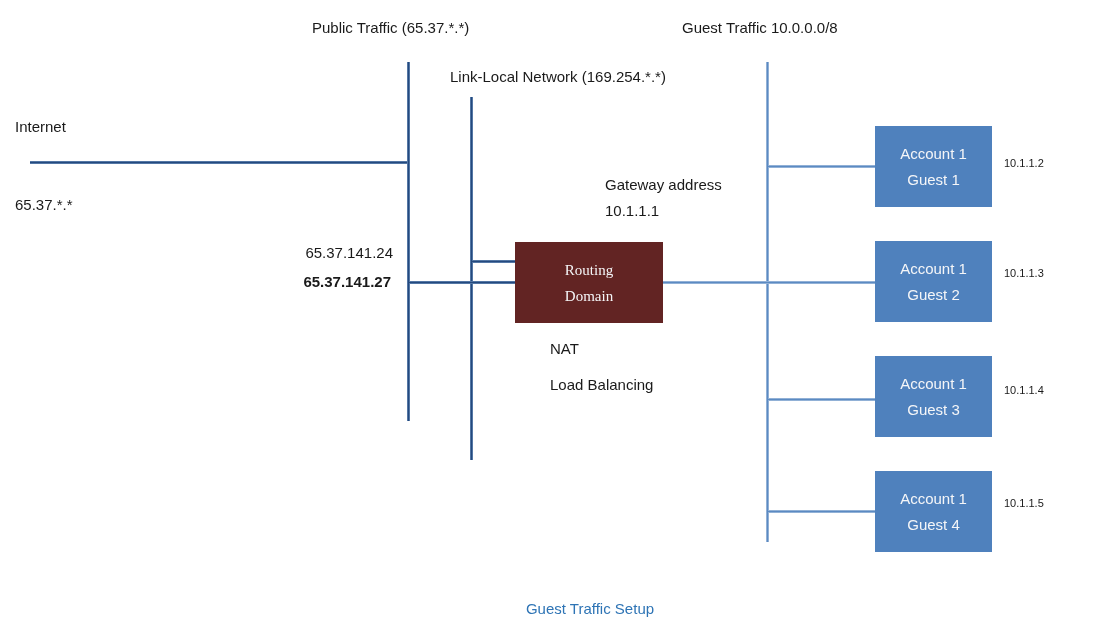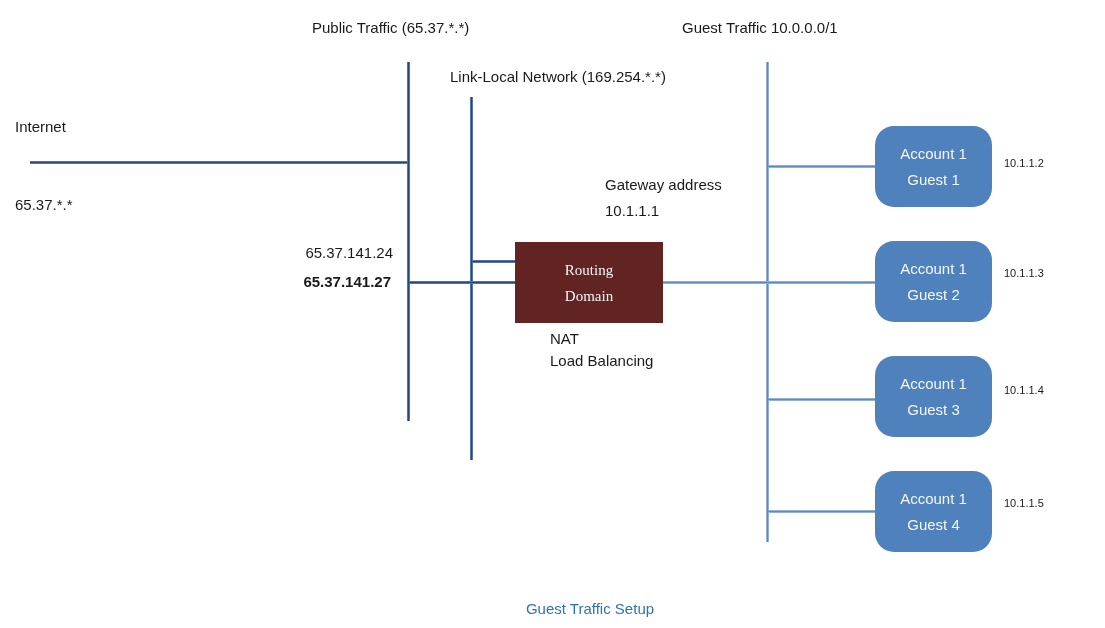--- a/index.html
+++ b/index.html
@@ -12,49 +12,49 @@
   .line-v{position:absolute;width:3px;}
   .line-h.dark{background:linear-gradient(180deg,#7ea0c8,#24497e 35%,#24497e 65%,#7ea0c8);}
   .line-v.dark{background:linear-gradient(90deg,#7ea0c8,#24497e 35%,#24497e 65%,#7ea0c8);}
   .line-h.light{background:linear-gradient(180deg,#c2d3e8,#5b8ac2 35%,#5b8ac2 65%,#c2d3e8);}
   .line-v.light{background:linear-gradient(90deg,#c2d3e8,#5b8ac2 35%,#5b8ac2 65%,#c2d3e8);}
   .node{
     position:absolute;display:flex;flex-direction:column;align-items:center;justify-content:center;
     font-size:15px;line-height:26px;color:#f5f6f8;text-align:center;
   }
   .node.routing{left:515px;top:242px;width:148px;height:81px;background:#622423;font-family:Liberation Serif, serif;}
-  .node.guest{left:875px;width:117px;height:81px;background:#4f81bd;border-radius:19px;}
+  .node.guest{left:875px;width:117px;height:81px;background:#4f81bd;}
   #guest-box-1{top:126px;} #guest-box-2{top:241px;} #guest-box-3{top:356px;} #guest-box-4{top:471px;}
   .ip{position:absolute;left:1004px;font-size:11px;line-height:18px;}
   #ip-1{top:154px;} #ip-2{top:264px;} #ip-3{top:381px;} #ip-4{top:494px;}
   #caption{
     position:absolute;left:440px;top:600px;width:300px;text-align:center;
     font-size:15px;font-weight:normal;color:#2e74b5;
   }
   .rt{text-align:right;}
 </style>
 </head>
 <body>
 
 <div id="canvas">
 
   <div class="lbl" style="left:312px;top:19px;">Public Traffic (65.37.*.*)</div>
-  <div class="lbl" style="left:682px;top:19px;">Guest Traffic 10.0.0.0/1</div>
+  <div class="lbl" style="left:682px;top:19px;">Guest Traffic 10.0.0.0/8</div>
   <div class="lbl" style="left:450px;top:68px;">Link-Local Network (169.254.*.*)</div>
 
   <div class="lbl" style="left:15px;top:118px;">Internet</div>
   <div class="lbl" style="left:15px;top:196px;">65.37.*.*</div>
   <div class="lbl rt" style="left:270px;top:244px;width:123px;">65.37.141.24</div>
   <div class="lbl rt" style="left:268px;top:273px;width:123px;font-weight:bold;">65.37.141.27</div>
 
   <div class="lbl" style="left:605px;top:176px;">Gateway address</div>
   <div class="lbl" style="left:605px;top:202px;">10.1.1.1</div>
 
-  <div class="lbl" style="left:550px;top:330px;">NAT</div>
-  <div class="lbl" style="left:550px;top:352px;">Load Balancing</div>
+  <div class="lbl" style="left:550px;top:340px;">NAT</div>
+  <div class="lbl" style="left:550px;top:376px;">Load Balancing</div>
 
   <div class="line-h dark" style="left:30px;top:161px;width:379px;"></div>
   <div class="line-v dark" style="left:407px;top:62px;height:359px;"></div>
   <div class="line-v dark" style="left:470px;top:97px;height:363px;"></div>
   <div class="line-h dark" style="left:472px;top:260px;width:43px;"></div>
   <div class="line-h dark" style="left:409px;top:281px;width:106px;"></div>
 
   <div class="line-v light" style="left:766px;top:62px;height:480px;"></div>
   <div class="line-h light" style="left:768px;top:165px;width:107px;"></div>
   <div class="line-h light" style="left:663px;top:281px;width:212px;"></div>

